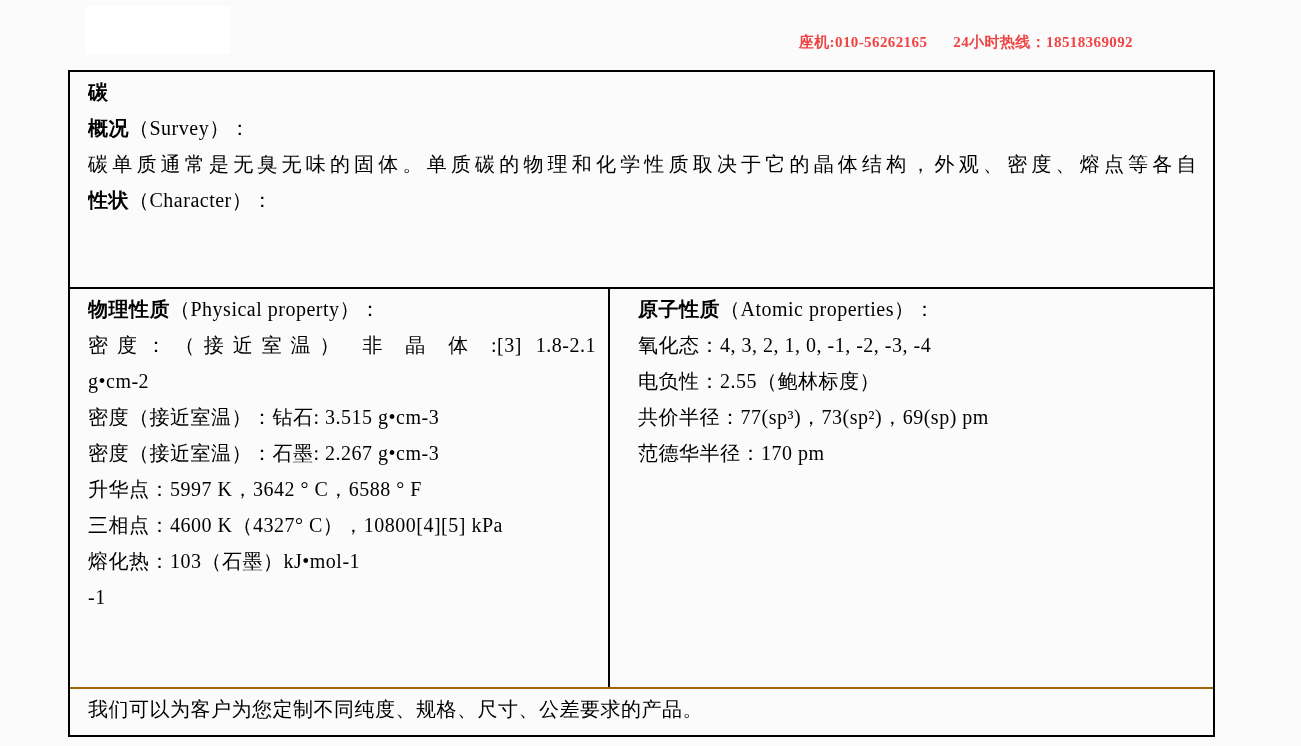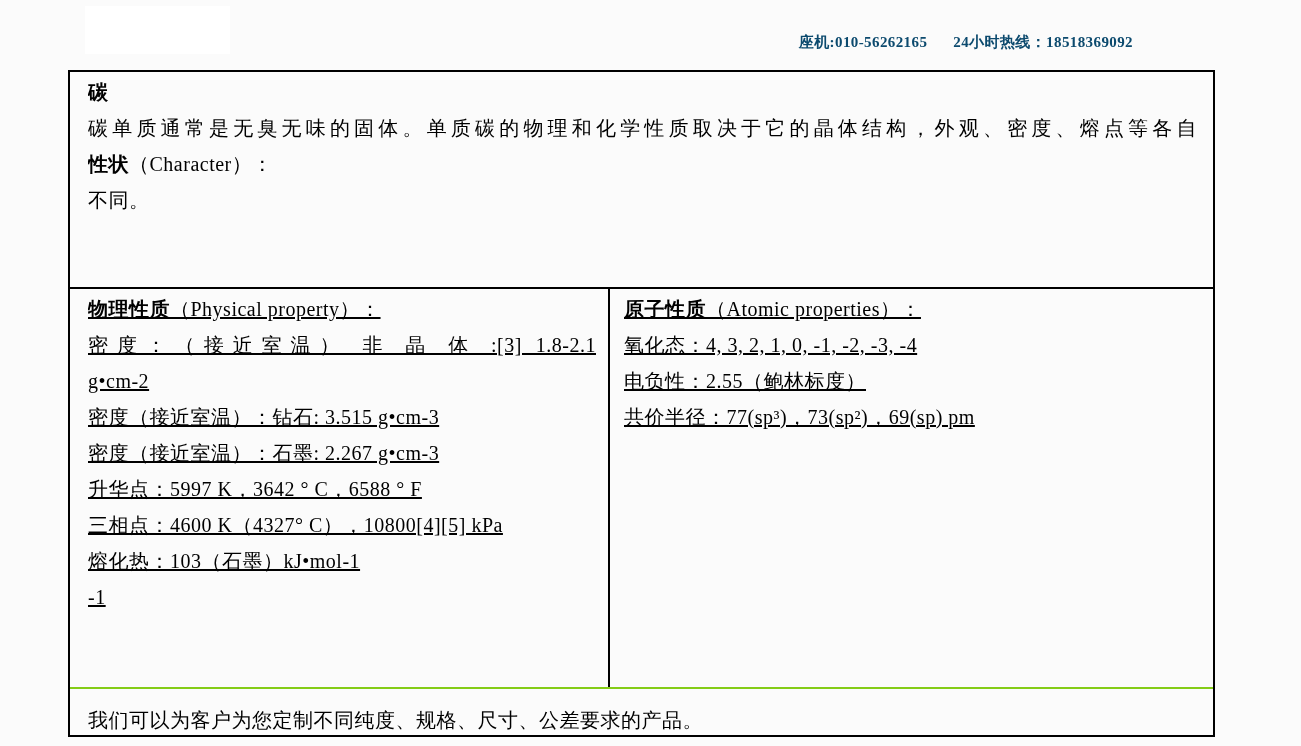--- a/index.html
+++ b/index.html
@@ -12,52 +12,51 @@
   }
   .logo-box {
     position: absolute; left: 85px; top: 6px;
     width: 145px; height: 48px;
     background: #ffffff;
   }
   .contact {
     position: absolute; top: 33px; right: 168px;
     display: flex; gap: 26px;
     font-size: 15px; font-weight: bold;
-    color: #0c4a6e; letter-spacing: 0.4px;
+    color: #ef4444; letter-spacing: 0.4px;
     white-space: nowrap;
   }
   .doc-table {
     position: absolute; left: 68px; top: 70px;
     width: 1147px; height: 667px;
     border: 2px solid #000;
     background: transparent;
   }
   .sec-intro {
     height: 217px;
     border-bottom: 2px solid #000;
     padding: 2px 16px 0 18px;
   }
   .sec-cols {
     height: 400px;
-    border-bottom: 2px solid #84cc16;
+    border-bottom: 2px solid #a16207;
     display: flex;
-    text-decoration: underline;
   }
   .col-left {
     width: 540px;
     border-right: 2px solid #000;
     padding: 2px 12px 0 18px;
   }
   .col-right {
     flex: 1;
-    padding: 2px 12px 0 14px;
+    padding: 2px 12px 0 28px;
   }
   .sec-footer {
     height: 34px;
-    padding: 13px 16px 0 18px;
+    padding: 2px 16px 0 18px;
   }
   .line {
     height: 36px; line-height: 36px;
     font-size: 20px;
     letter-spacing: 0.5px;
     white-space: nowrap;
     overflow: hidden;
   }
   .b { font-weight: bold; }
   .j { text-align: justify; text-align-last: justify; white-space: normal; }
@@ -69,42 +68,43 @@
 
 <div class="contact">
   <span>座机:010-56262165</span>
   <span>24小时热线：18518369092</span>
 </div>
 
 <div class="doc-table">
 
   <div class="sec-intro">
     <div class="line b">碳</div>
+    <div class="line"><span class="b">概况</span><span>（Survey）：</span></div>
     <div class="line j">碳单质通常是无臭无味的固体。单质碳的物理和化学性质取决于它的晶体结构，外观、密度、熔点等各自</div>
     <div class="line"><span class="b">性状</span><span>（Character）：</span></div>
-    <div class="line">不同。</div>
   </div>
 
   <div class="sec-cols">
     <div class="col-left">
       <div class="line"><span class="b">物理性质</span><span>（Physical property）：</span></div>
       <div class="line j">密度：（接近室温） 非 晶 体 :[3] 1.8-2.1</div>
       <div class="line">g•cm-2</div>
       <div class="line">密度（接近室温）：钻石: 3.515 g•cm-3</div>
       <div class="line">密度（接近室温）：石墨: 2.267 g•cm-3</div>
       <div class="line">升华点：5997 K，3642 ° C，6588 ° F</div>
       <div class="line">三相点：4600 K（4327° C），10800[4][5] kPa</div>
       <div class="line">熔化热：103（石墨）kJ•mol-1</div>
       <div class="line">-1</div>
     </div>
     <div class="col-right">
       <div class="line"><span class="b">原子性质</span><span>（Atomic properties）：</span></div>
       <div class="line">氧化态：4, 3, 2, 1, 0, -1, -2, -3, -4</div>
       <div class="line">电负性：2.55（鲍林标度）</div>
       <div class="line">共价半径：77(sp³)，73(sp²)，69(sp) pm</div>
+      <div class="line">范德华半径：170 pm</div>
     </div>
   </div>
 
   <div class="sec-footer">
     <div class="line">我们可以为客户为您定制不同纯度、规格、尺寸、公差要求的产品。</div>
   </div>
 
 </div>
 
 </body></html>

